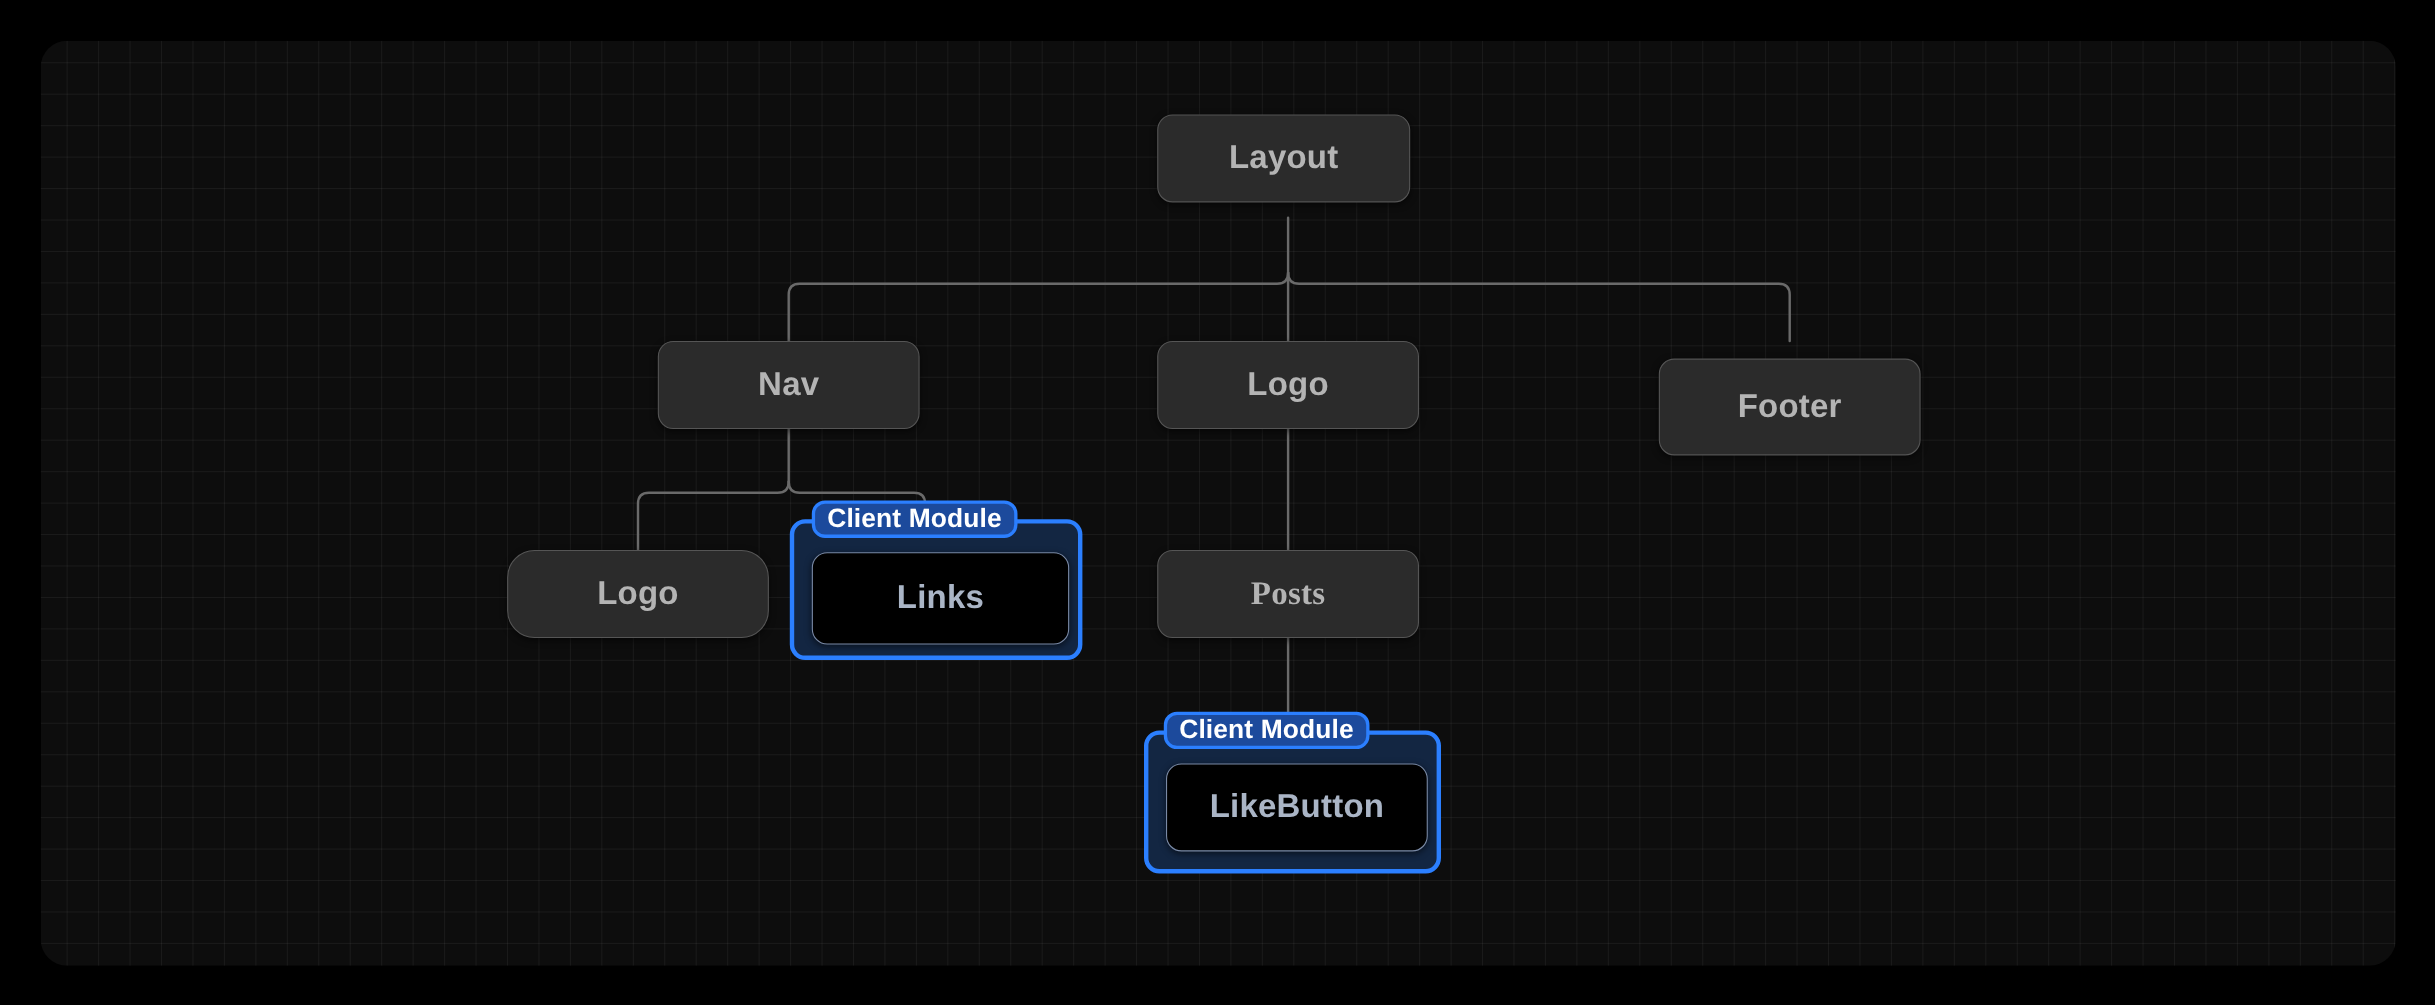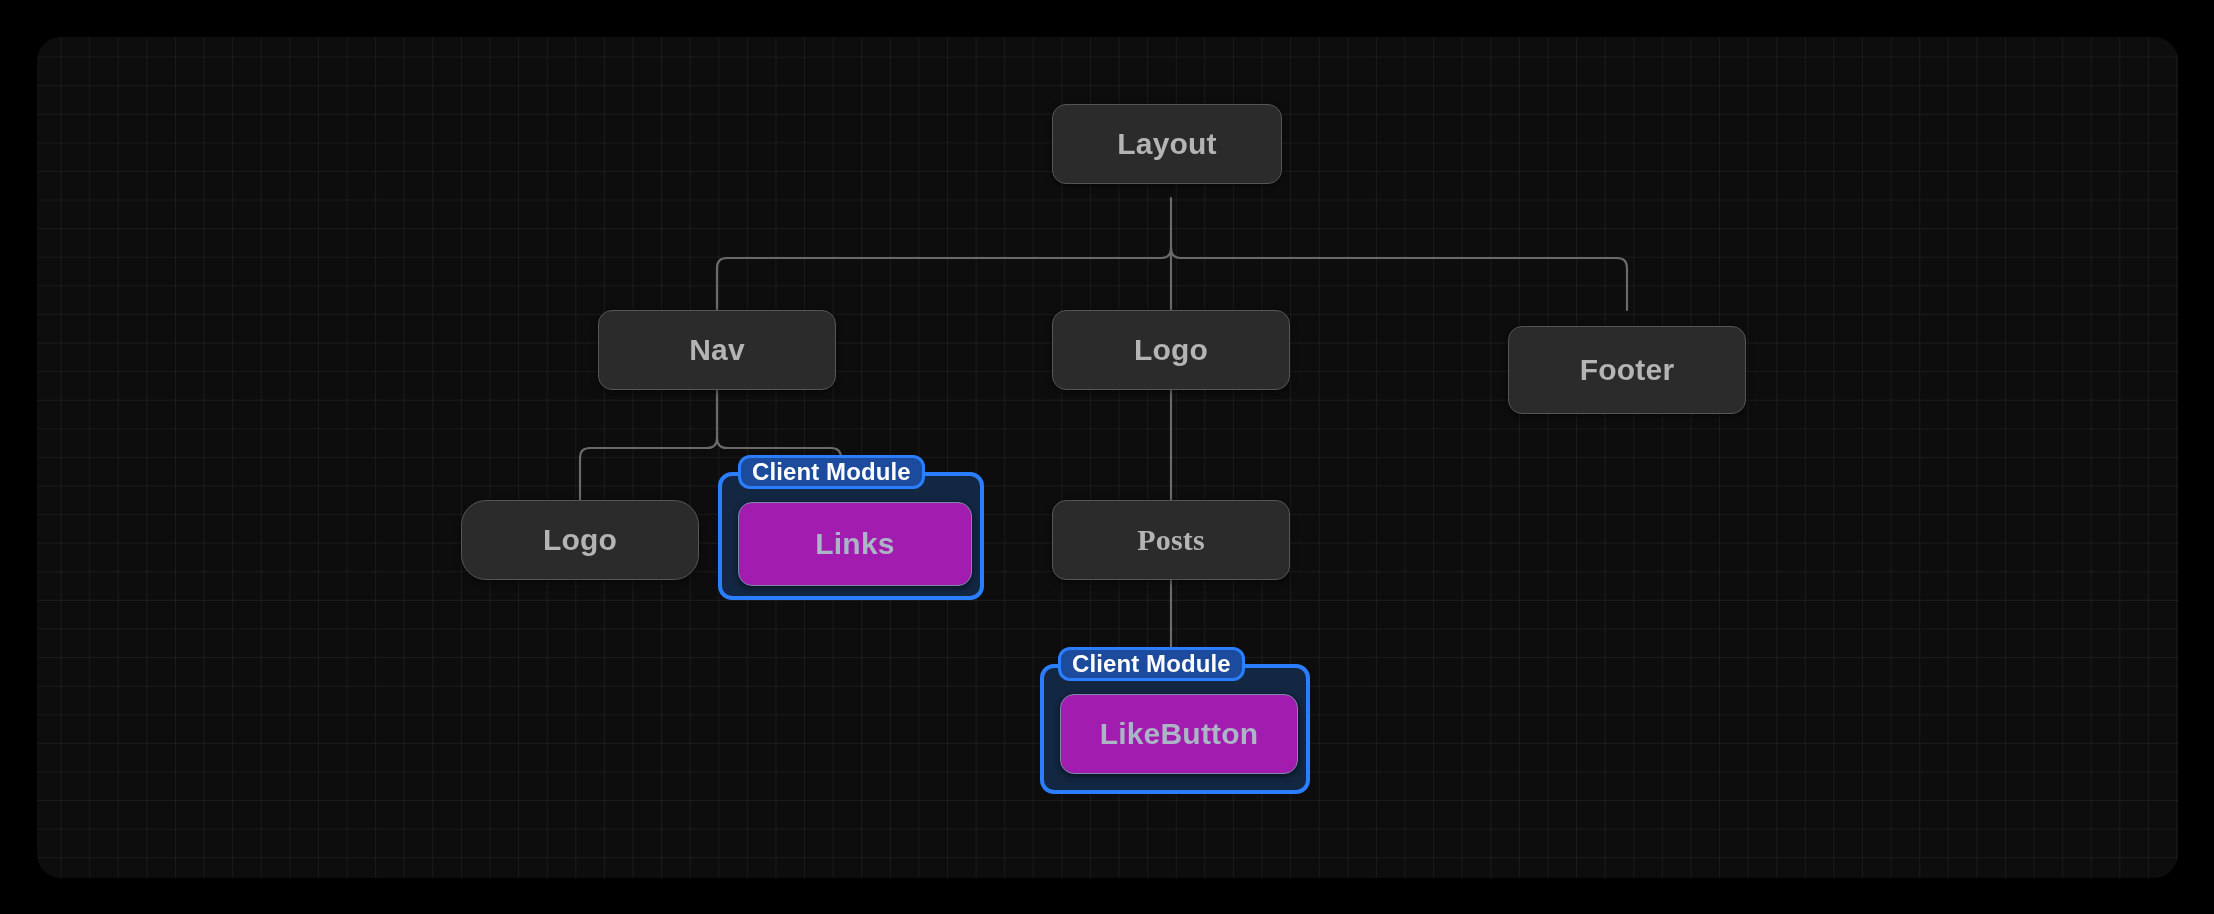--- a/index.html
+++ b/index.html
@@ -64,21 +64,21 @@
 
   
   .module {
     position: absolute;
     border-radius: 14px;
     background: #132642;
     border: 4px solid #2b7fff;
   }
 
   .module .node {
-    background: #a21caf;
+    background: #000000;
     border: 1.5px solid #7a8aa6;
     color: #aab5c6;
   }
 
   .badge {
     position: absolute;
     display: flex;
     align-items: center;
     justify-content: center;
     background: #1c4a9c;

